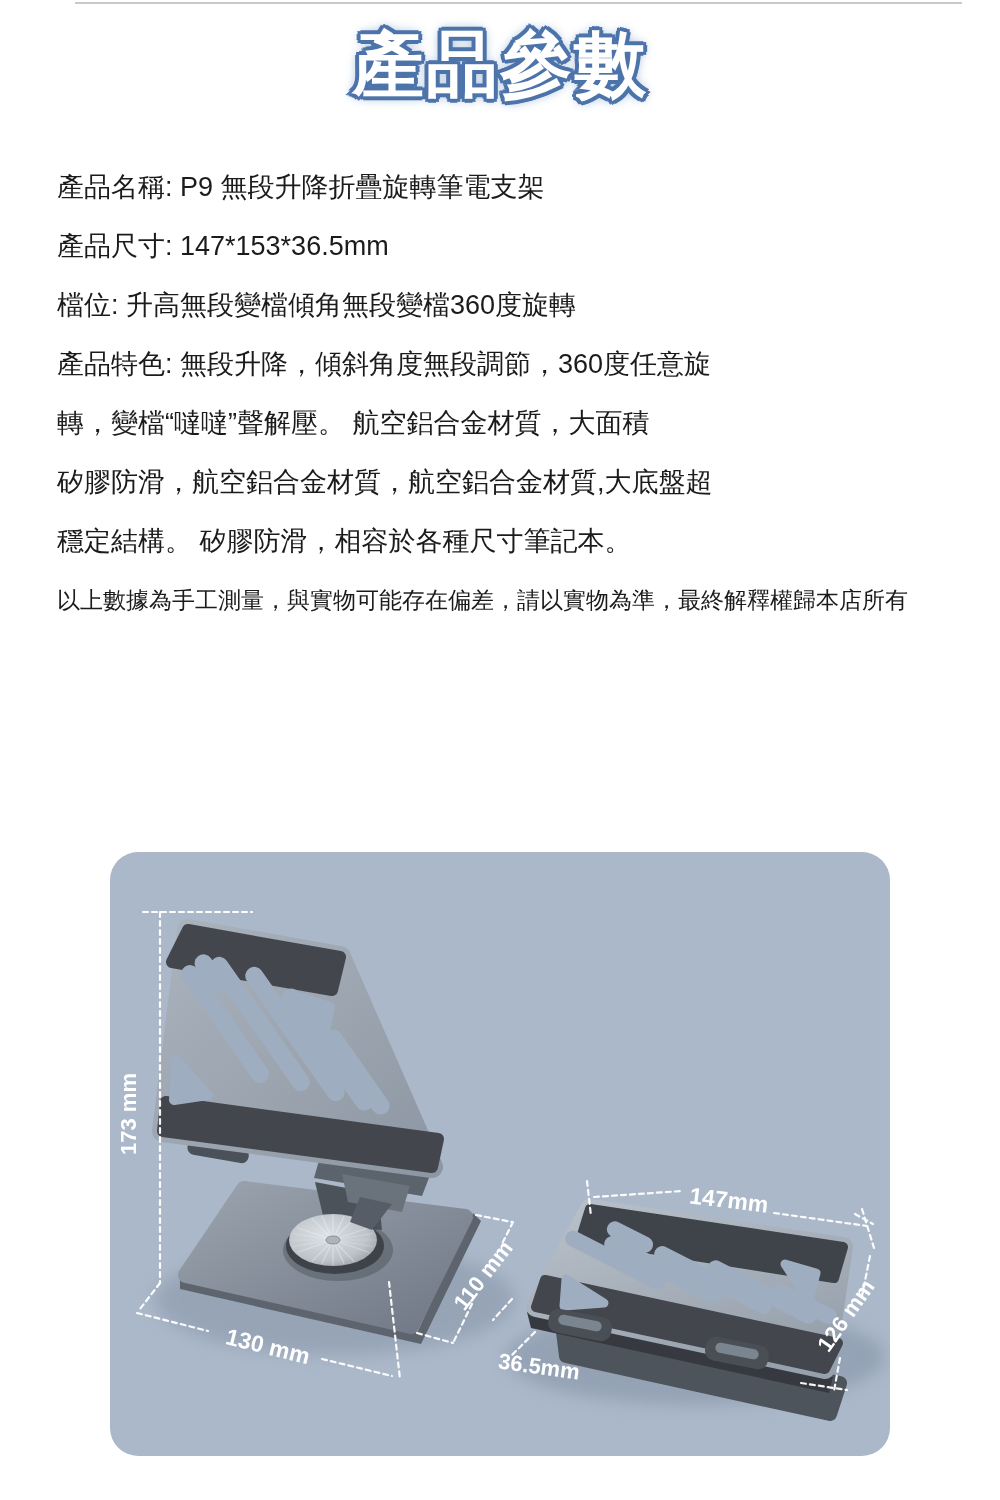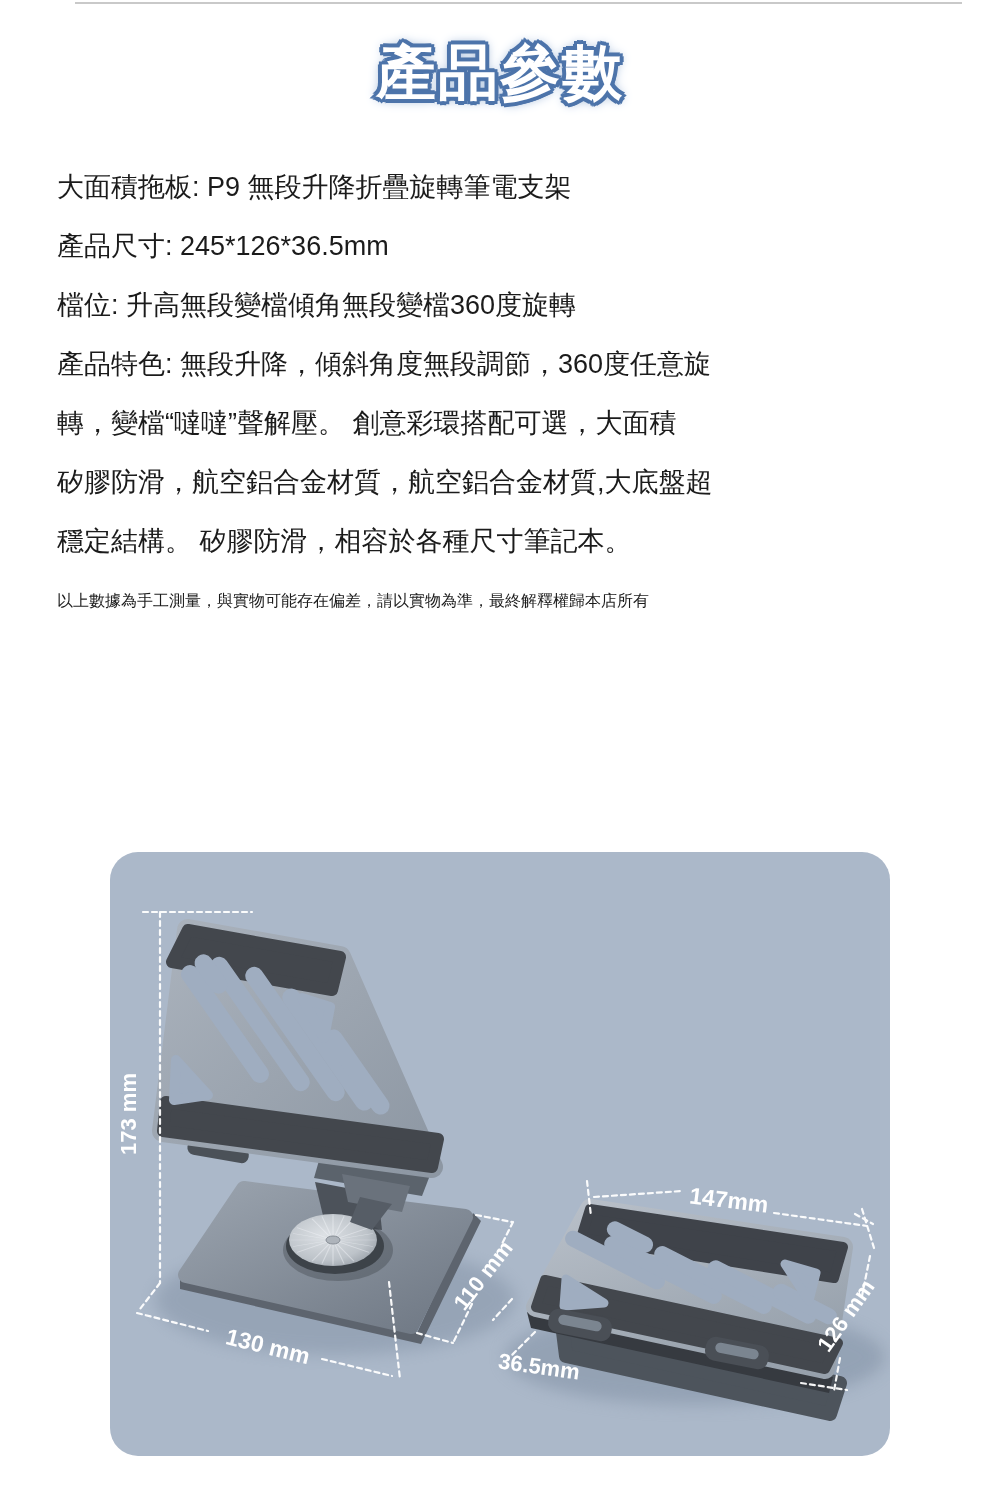--- a/index.html
+++ b/index.html
@@ -1,46 +1,46 @@
 <!DOCTYPE html>
 <html><head>
 <meta charset="utf-8">
 <style>
   html,body{margin:0;padding:0;background:#ffffff;}
   .page{position:relative;width:1000px;height:1500px;background:#fff;overflow:hidden;
         font-family:"Liberation Sans", sans-serif;}
   .top-divider{position:absolute;left:75px;top:2px;width:887px;height:2px;background:#c9c9c9;}
-  .title{position:absolute;top:18px;left:0;right:0;margin:16px;text-align:center;
-         font-size:60px;font-weight:bold;letter-spacing:2px;line-height:1.3;color:#ffffff;
+  .title{position:absolute;top:18px;left:0;right:0;margin:0;text-align:center;
+         font-size:72px;font-weight:bold;letter-spacing:2px;line-height:1.3;color:#ffffff;
          -webkit-text-stroke:5px #4d74aa;paint-order:stroke fill;
          text-shadow:
            -4px 0 0 #4d74aa, 4px 0 0 #4d74aa, 0 -4px 0 #4d74aa, 0 4px 0 #4d74aa,
            -3px -3px 0 #4d74aa, 3px -3px 0 #4d74aa, -3px 3px 0 #4d74aa, 3px 3px 0 #4d74aa,
            0 0 10px #9db5d6, 0 0 14px #aec3de;}
   .specs{position:absolute;left:57px;top:158px;width:900px;}
   .spec-line{font-size:27px;line-height:59px;color:#1b1b1b;white-space:nowrap;font-weight:500;}
-  .spec-line.small{font-size:16px;font-family:Liberation Serif, serif;}
+  .spec-line.small{font-size:23px;font-family:Liberation Serif, serif;}
   .product-figure{position:absolute;left:110px;top:852px;width:780px;height:604px;
                   background:#abb8c9;border-radius:28px;overflow:hidden;}
   .product-figure svg{display:block;width:780px;height:604px;}
   .dim-text{font-family:"Liberation Sans", sans-serif;font-weight:bold;fill:#ffffff;}
 </style>
 </head>
 <body>
 
 <div class="page">
   <div class="top-divider"></div>
   <h1 class="title">產品參數</h1>
 
   <div class="specs">
-    <div class="spec-line">大面積拖板: P9 無段升降折疊旋轉筆電支架</div>
-    <div class="spec-line">產品尺寸: 245*126*36.5mm</div>
+    <div class="spec-line">產品名稱: P9 無段升降折疊旋轉筆電支架</div>
+    <div class="spec-line">產品尺寸: 147*153*36.5mm</div>
     <div class="spec-line">檔位: 升高無段變檔傾角無段變檔360度旋轉</div>
     <div class="spec-line">產品特色: 無段升降，傾斜角度無段調節，360度任意旋</div>
-    <div class="spec-line">轉，變檔“噠噠”聲解壓。 創意彩環搭配可選，大面積</div>
+    <div class="spec-line">轉，變檔“噠噠”聲解壓。 航空鋁合金材質，大面積</div>
     <div class="spec-line">矽膠防滑，航空鋁合金材質，航空鋁合金材質,大底盤超</div>
     <div class="spec-line">穩定結構。 矽膠防滑，相容於各種尺寸筆記本。</div>
     <div class="spec-line small">以上數據為手工測量，與實物可能存在偏差，請以實物為準，最終解釋權歸本店所有</div>
   </div>
 
   <div class="product-figure">
     <svg viewBox="0 0 780 604" xmlns="http://www.w3.org/2000/svg">
       <defs>
         <linearGradient id="plateGrad" x1="0" y1="0" x2="1" y2="1">
           <stop offset="0" stop-color="#aab2bc"></stop>

